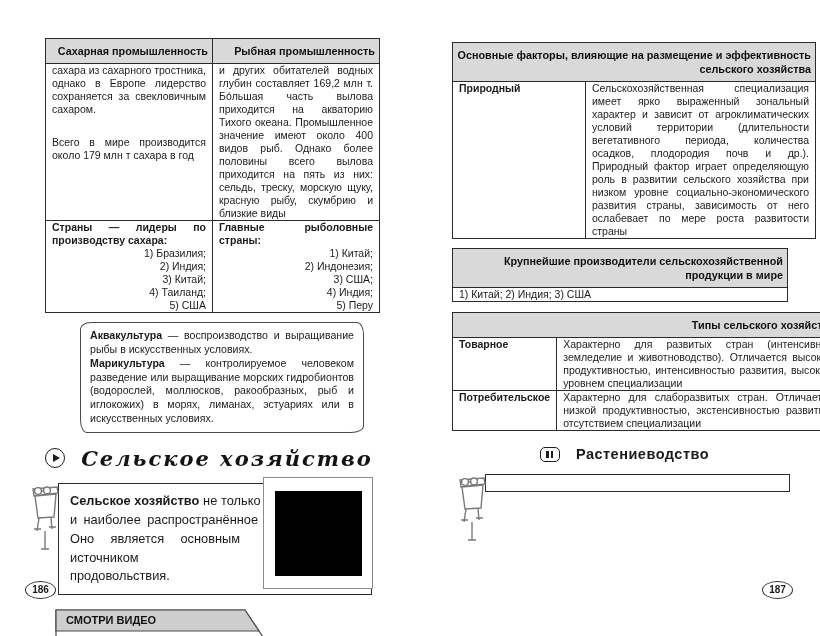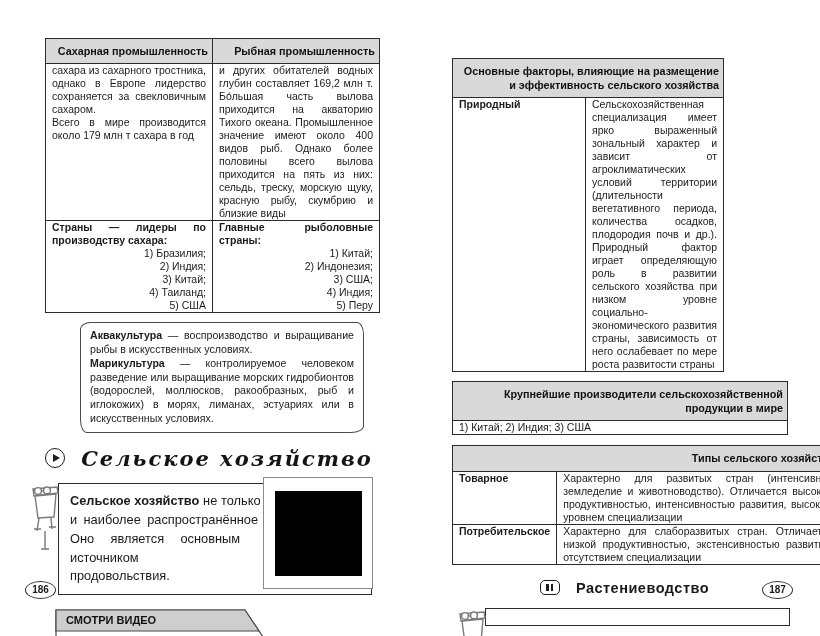--- a/index.html
+++ b/index.html
@@ -20,21 +20,21 @@
     background:#d9d9d9; text-align:right; font-weight:bold;
     font-size:10.8px; padding:5px 4px; line-height:1.3; color:#111;
   }
   td.justify { text-align:justify; }
   td .cell-bold-title { font-weight:bold; text-align:justify; display:block; }
   .list-item { text-align:right; }
 
   #industry-table { margin-left:20px; width:335px; }
   #industry-table td { width:50%; }
 
-  #factors-table { width:272px; margin-top:20px; }
+  #factors-table { width:364px; margin-top:4px; }
   #factors-table td.factor-name { width:133px; font-weight:bold; }
 
   #producers-table { width:336px; margin-top:9px; }
   #types-table { width:388px; margin-top:10px; }
   #types-table td.type-name { width:96px; font-weight:bold; }
 
   
   .def-box {
     margin:9px 0 0 55px; width:284px;
     border:1.2px solid #4a4a4a;
@@ -113,21 +113,21 @@
 
   <table id="industry-table">
     <tbody>
         <tr>
       <th>Сахарная промышленность</th>
       <th>Рыбная промышленность</th>
     </tr>
     <tr>
       <td class="justify">
         <div style="text-align:justify;">сахара из сахарного тростника, однако в Европе лидерство сохраняется за свекловичным сахаром.</div>
-        <div style="text-align:justify;">Всего в мире производится около 179 млн т сахара в год</div>
+        <div style="text-align:justify;margin-top:20px;">Всего в мире производится около 179 млн т сахара в год</div>
       </td>
       <td class="justify">и других обитателей водных глубин составляет 169,2 млн т. Бо́льшая часть вылова приходится на акваторию Тихого океана. Промышленное значение имеют около 400 видов рыб. Однако более половины всего вылова приходится на пять из них: сельдь, треску, морскую щуку, красную рыбу, скумбрию и близкие виды</td>
     </tr>
     <tr>
       <td>
         <span class="cell-bold-title">Страны — лидеры по производству сахара:</span>
         <div class="list-item">1) Бразилия;</div>
         <div class="list-item">2) Индия;</div>
         <div class="list-item">3) Китай;</div>
         <div class="list-item">4) Таиланд;</div>

